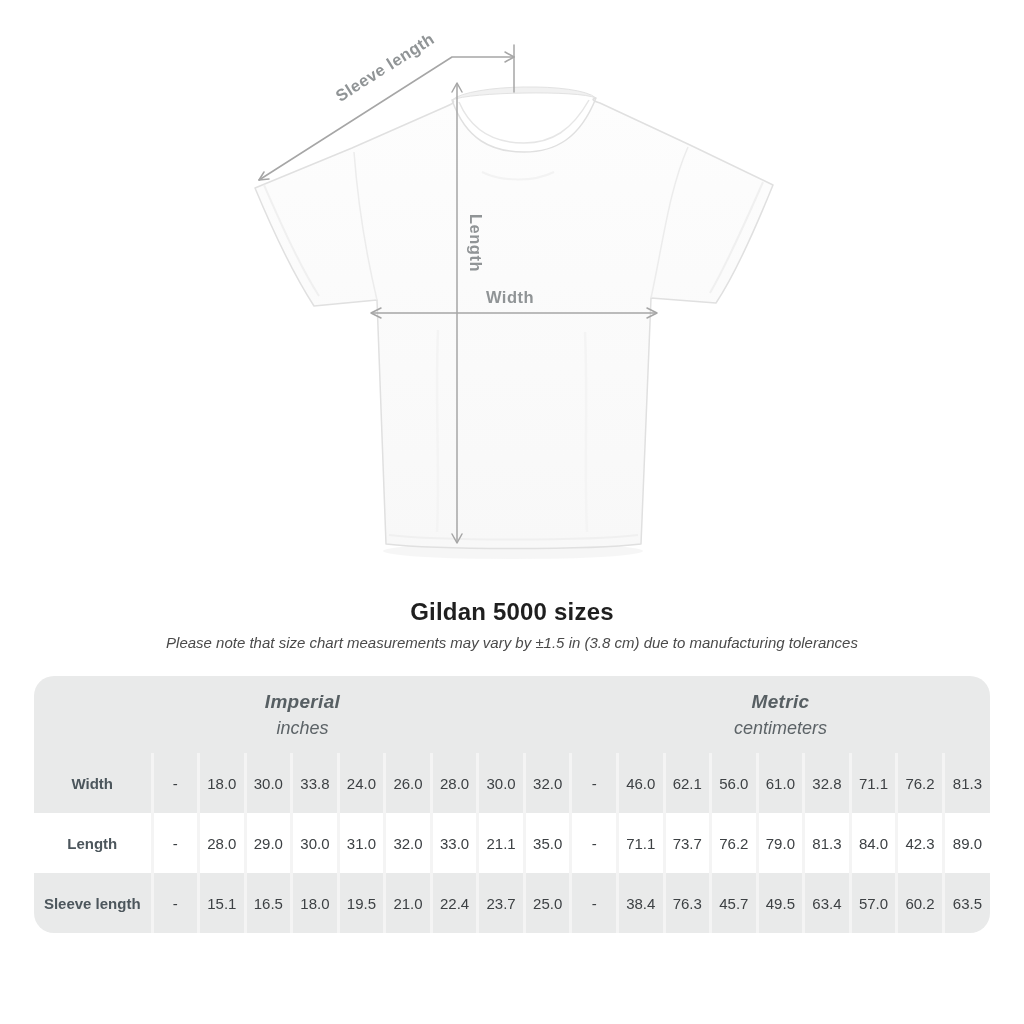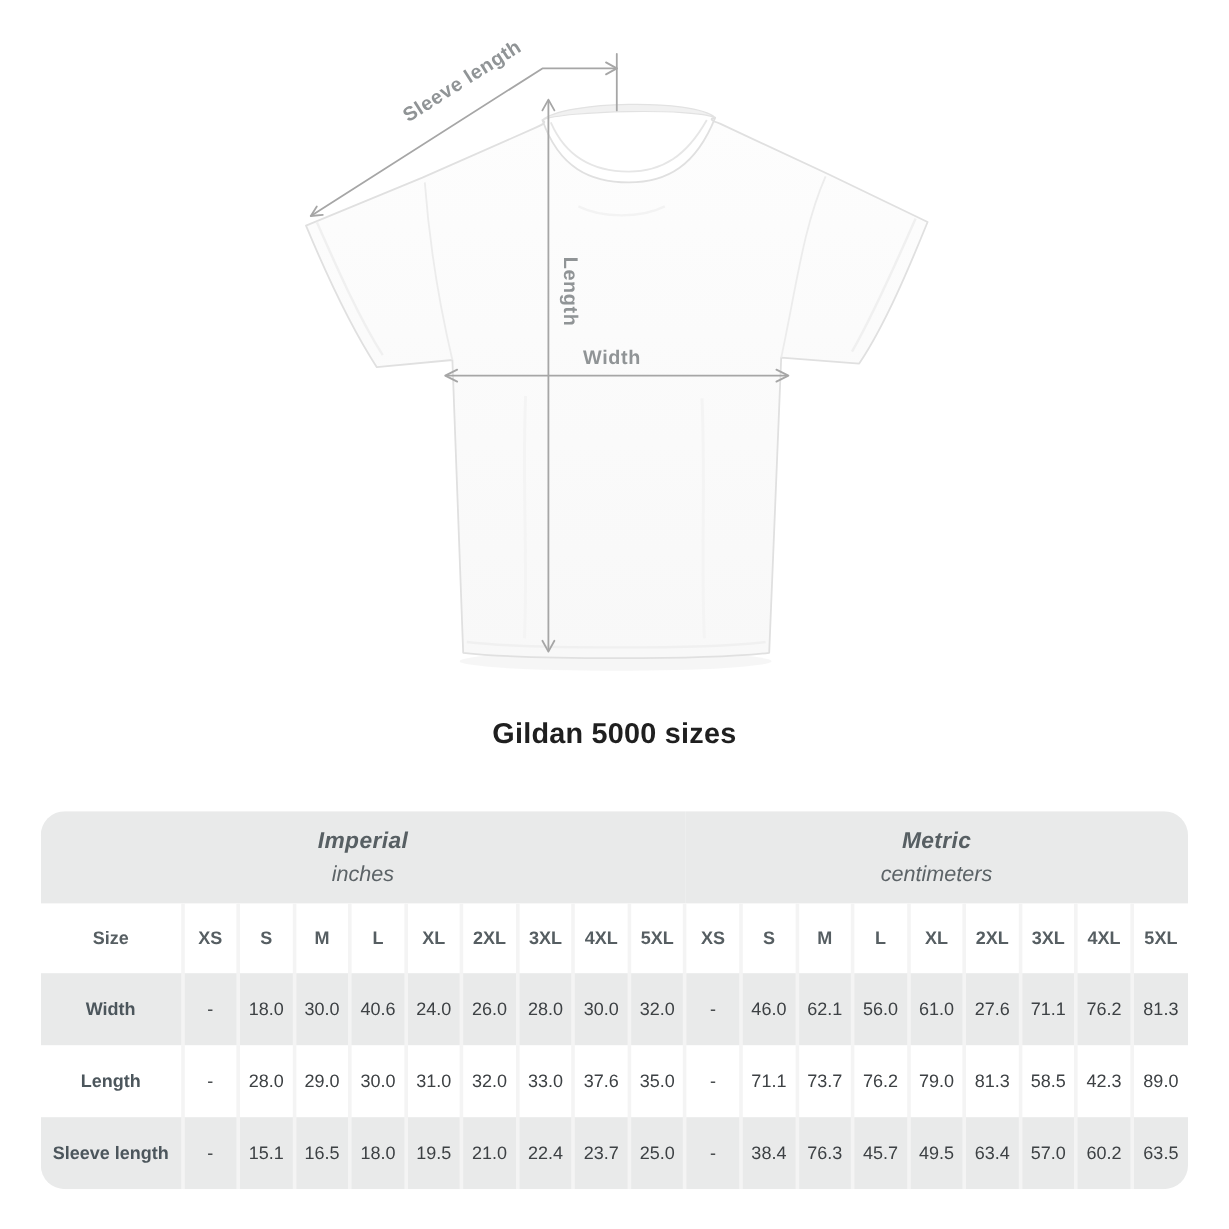--- a/index.html
+++ b/index.html
@@ -107,101 +107,80 @@
     </g>
 
     <g font-family="Liberation Sans, sans-serif" font-size="16.5" font-weight="bold" fill="#909496" letter-spacing="0.5">
       <text text-anchor="middle" transform="translate(388,72) rotate(-32.3)">Sleeve length</text>
       <text text-anchor="middle" transform="translate(470,243) rotate(90)">Length</text>
       <text text-anchor="middle" x="510" y="303">Width</text>
     </g>
   </svg>
 
   <div class="title">Gildan 5000 sizes</div>
+  <div class="note">Please note that size chart measurements may vary by ±1.5 in (3.8 cm) due to manufacturing tolerances</div>
 
   <div class="table-wrap">
     <table>
       <colgroup>
         <col class="c-first">
       </colgroup>
       <thead>
         <tr class="group-row">
           <th colspan="10">
             <div class="g-title">Imperial</div>
             <div class="g-sub">inches</div>
           </th>
           <th colspan="9">
             <div class="g-title">Metric</div>
             <div class="g-sub">centimeters</div>
           </th>
         </tr>
-        <tr class="size-row" id="size-cols">
-          <th>Size</th>
-
-        <th>XS</th>
-            <th>S</th>
-            <th>M</th>
-            <th>L</th>
-            <th>XL</th>
-            <th>2XL</th>
-            <th>3XL</th>
-            <th>4XL</th>
-            <th>5XL</th>
-            <th>XS</th>
-            <th>S</th>
-            <th>M</th>
-            <th>L</th>
-            <th>XL</th>
-            <th>2XL</th>
-            <th>3XL</th>
-            <th>4XL</th>
-            <th>5XL</th>
-          </tr>
       </thead>
       <tbody id="tbody">
 
       <tr>
             <td class="row-lbl">Width</td>
             <td class="val">-</td>
             <td class="val">18.0</td>
             <td class="val">30.0</td>
-            <td class="val">40.6</td>
+            <td class="val">33.8</td>
             <td class="val">24.0</td>
             <td class="val">26.0</td>
             <td class="val">28.0</td>
             <td class="val">30.0</td>
             <td class="val">32.0</td>
             <td class="val">-</td>
             <td class="val">46.0</td>
             <td class="val">62.1</td>
             <td class="val">56.0</td>
             <td class="val">61.0</td>
-            <td class="val">27.6</td>
+            <td class="val">32.8</td>
             <td class="val">71.1</td>
             <td class="val">76.2</td>
             <td class="val">81.3</td>
           </tr>
           <tr>
             <td class="row-lbl">Length</td>
             <td class="val">-</td>
             <td class="val">28.0</td>
             <td class="val">29.0</td>
             <td class="val">30.0</td>
             <td class="val">31.0</td>
             <td class="val">32.0</td>
             <td class="val">33.0</td>
-            <td class="val">37.6</td>
+            <td class="val">21.1</td>
             <td class="val">35.0</td>
             <td class="val">-</td>
             <td class="val">71.1</td>
             <td class="val">73.7</td>
             <td class="val">76.2</td>
             <td class="val">79.0</td>
             <td class="val">81.3</td>
-            <td class="val">58.5</td>
+            <td class="val">84.0</td>
             <td class="val">42.3</td>
             <td class="val">89.0</td>
           </tr>
           <tr>
             <td class="row-lbl">Sleeve length</td>
             <td class="val">-</td>
             <td class="val">15.1</td>
             <td class="val">16.5</td>
             <td class="val">18.0</td>
             <td class="val">19.5</td>

